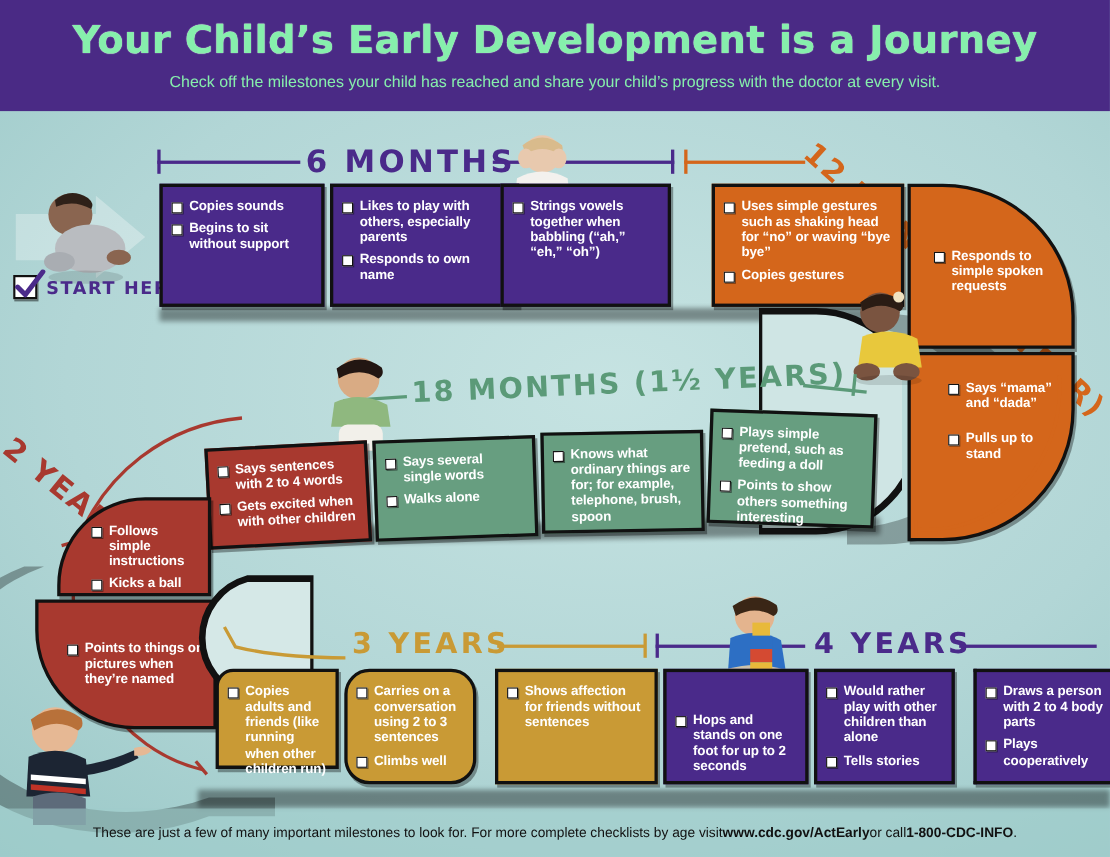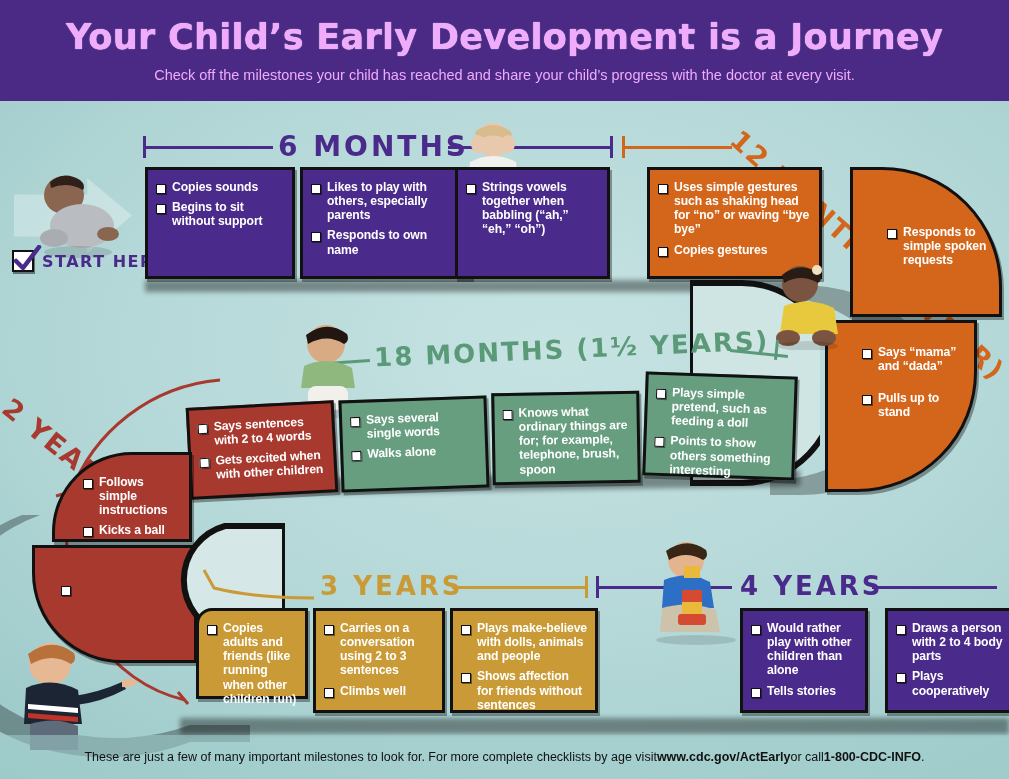--- a/index.html
+++ b/index.html
@@ -11,21 +11,21 @@
   }
   #stage {
     position: absolute; left:0; top:0; width:1009px; height:779px;
     background: radial-gradient(ellipse 900px 600px at 55% 45%, #c6e3e2 0%, #b2d6d6 55%, #96c6c5 100%);
     overflow: hidden;
   }
 
   
   .header {
     position:absolute; left:0; top:0; width:1009px; height:101px;
-    background:#4a2a85; color:#f0abfc; text-align:center;
+    background:#4a2a85; color:#86efac; text-align:center;
   }
   .header h1 {
     font-family:"DejaVu Sans", sans-serif;
     font-weight:900; font-size:35px; letter-spacing:.3px;
     margin-top:17px; text-shadow:0 0 1px #fff;
   }
   .header p {
     font-size:14.5px; font-weight:400; margin-top:10px;
     font-family:"Liberation Sans", sans-serif;
   }
@@ -212,22 +212,22 @@
     <div class="item">
       <span class="cb"></span>
       <span class="txt">Uses simple gestures such as shaking head for “no” or waving “bye bye”</span>
     </div>
     <div class="item">
       <span class="cb"></span>
       <span class="txt">Copies gestures</span>
     </div>
   </div>
 
-  <div class="card orange" style="left:818px; top:167px; width:152px; height:150px;
-              border-radius:0 120px 0 0; padding-top:55px; padding-left:34px;">
+  <div class="card orange" style="left:793px; top:167px; width:152px; height:150px;
+              border-radius:0 120px 0 0; padding-top:55px; padding-left:21px;">
     <div class="item">
       <span class="cb"></span>
       <span class="txt">Responds to simple spoken requests</span>
     </div>
   </div>
 
   <div class="card orange" style="left:793px; top:320px; width:152px; height:172px;
               border-radius:0 0 120px 0; padding-top:22px; padding-left:34px;">
     <div class="item">
       <span class="cb"></span>
@@ -331,20 +331,21 @@
     </div>
     <div class="item">
       <span class="cb"></span>
       <span class="txt">Kicks a ball</span>
     </div>
   </div>
 
   <div class="card red" style="left:32px; top:545px; width:165px; height:118px; border-radius:0 0 0 90px; padding-left:26px; padding-top:34px;">
     <div class="item">
       <span class="cb"></span>
+      <span class="txt">Points to things or pictures when they’re named</span>
     </div>
   </div>
 
   <svg class="arc" style="left:165px; top:520px; width:120px; height:120px;" viewBox="0 0 120 120">
     <path d="M120 6 L60 6 a56 56 0 0 0 0 108 L120 114 Z" fill="#d5e8e7" stroke="#111" stroke-width="6"></path>
   </svg>
 
   <div class="photo" style="left:10px; top:640px; width:130px; height:110px;">
     <svg width="130" height="110" viewBox="0 0 130 110">
       <ellipse cx="40" cy="24" rx="21" ry="21" fill="#e6b894"></ellipse>
@@ -384,42 +385,44 @@
     </svg>
   </div>
 
   <div class="card gold" style="left:196px; top:608px; width:112px; height:91px; border-radius:16px 0 0 0;">
     <div class="item">
       <span class="cb"></span>
       <span class="txt">Copies adults and friends (like running when other children run)</span>
     </div>
   </div>
 
-  <div class="card gold" style="left:313px; top:608px; width:132px; height:105px;">
+  <div class="card gold" style="left:313px; top:608px; width:120px; height:105px;border-radius:23px;">
     <div class="item">
       <span class="cb"></span>
       <span class="txt">Carries on a conversation using 2 to 3 sentences</span>
     </div>
     <div class="item">
       <span class="cb"></span>
       <span class="txt">Climbs well</span>
     </div>
   </div>
 
   <div class="card gold" style="left:450px; top:608px; width:148px; height:105px;">
     <div class="item">
       <span class="cb"></span>
-      <span class="txt">Plays make-believe with dolls, animals and people</span>
-    </div>
-    <div class="item">
-      <span class="cb"></span>
       <span class="txt">Shows affection for friends without sentences</span>
     </div>
   </div>
 
+  <div class="card purple" style="left:603px; top:608px; width:132px; height:105px;">
+    <div class="item" style="margin-top:26px;">
+      <span class="cb"></span>
+      <span class="txt">Hops and stands on one foot for up to 2 seconds</span>
+    </div>
+  </div>
 
   <div class="card purple" style="left:740px; top:608px; width:128px; height:105px;">
     <div class="item">
       <span class="cb"></span>
       <span class="txt">Would rather play with other children than alone</span>
     </div>
     <div class="item">
       <span class="cb"></span>
       <span class="txt">Tells stories</span>
     </div>

